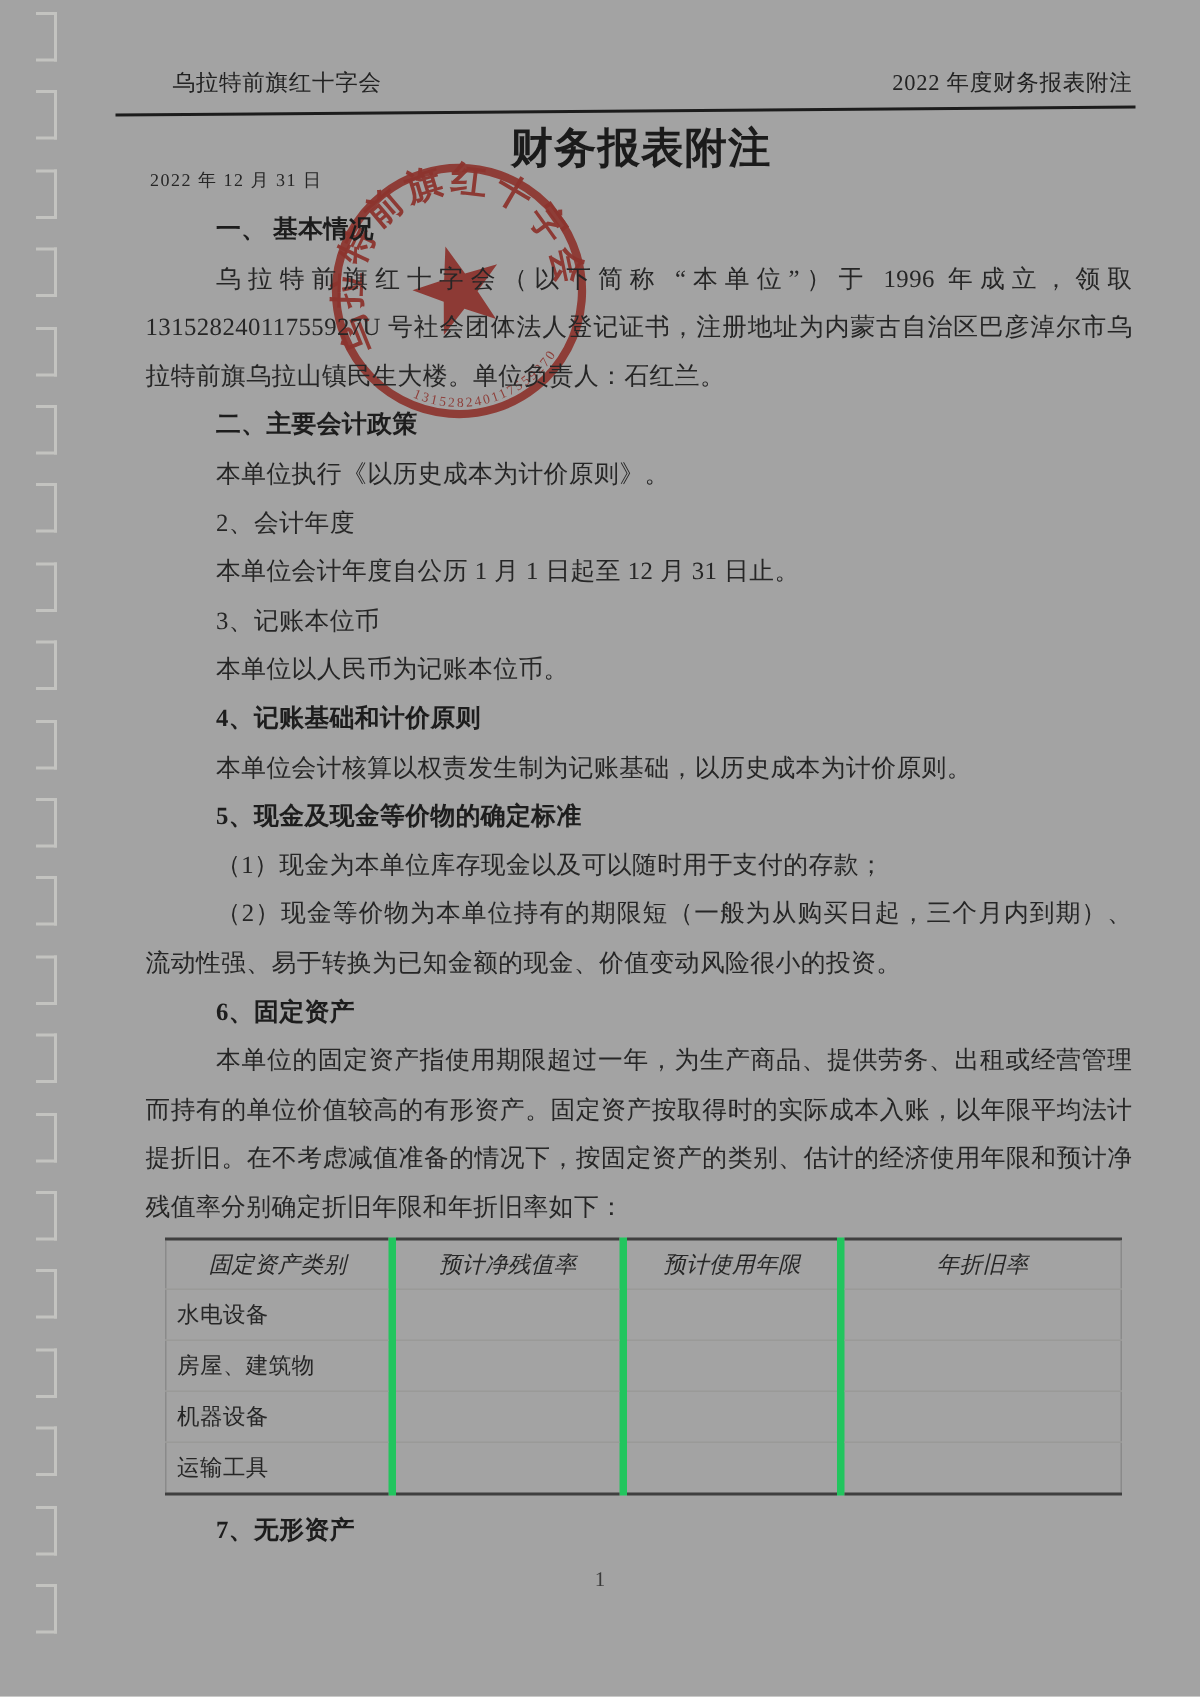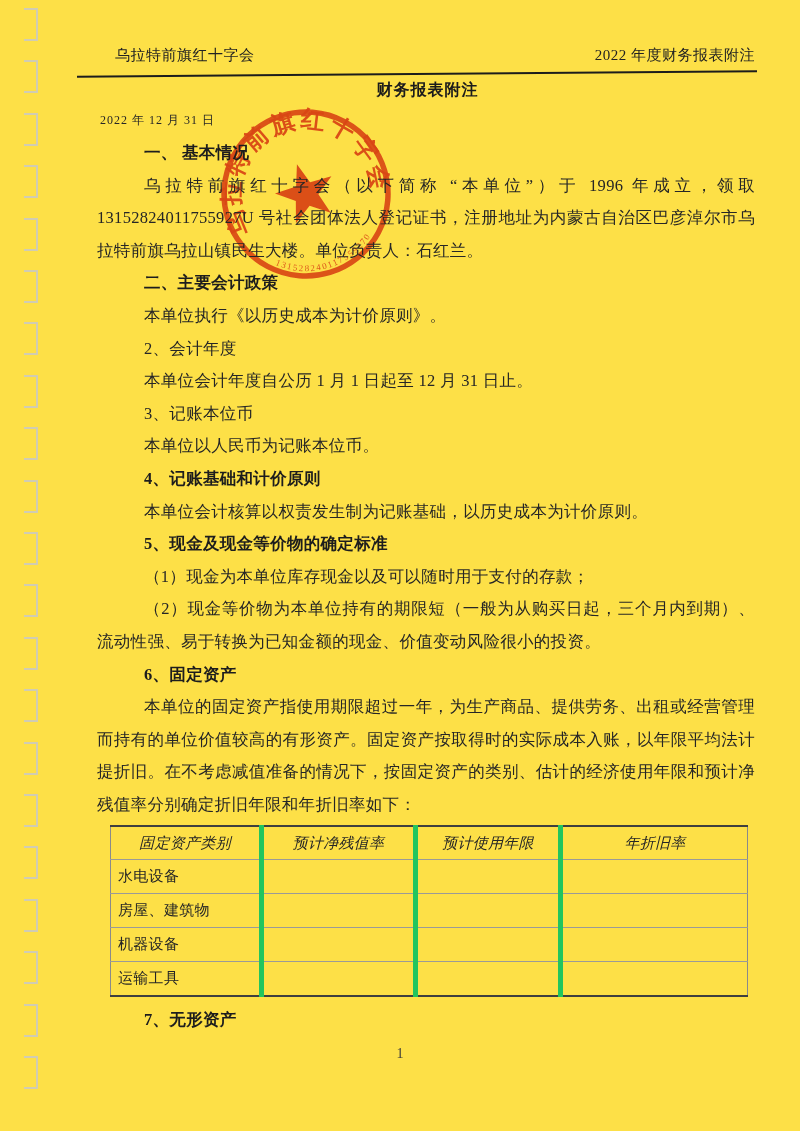--- a/index.html
+++ b/index.html
@@ -1,18 +1,18 @@
 <!DOCTYPE html>
 <html><head>
 <meta charset="utf-8">
 <style>
   html,body{margin:0;padding:0;background:#d8d8d6;}
   .page{
     position:relative; width:800px; height:1131px; margin:0 auto;
-    background:#fde047; overflow:hidden;
+    background:#a3a3a3; overflow:hidden;
     font-family:"Liberation Serif","DejaVu Serif",serif;
     color:#262626;
   }
   
   .edge-mark{
     position:absolute; left:24px; width:12px; height:29px;
     border:2px solid #c9c9c6; border-left:none;
     opacity:.85;
   }
   
@@ -20,21 +20,21 @@
     position:absolute; top:46px; left:115px; right:45px;
     display:flex; justify-content:space-between;
     font-size:15px; letter-spacing:.5px; color:#222;
   }
   .hdr-rule{
     position:absolute; top:73px; left:77px; width:680px; height:2px;
     background:#1c1c1c; transform:rotate(-.45deg);
   }
   .doc-title{
     position:absolute; top:80px; left:100px; width:655px;
-    text-align:center; font-size:16px; font-weight:bold;
+    text-align:center; font-size:28px; font-weight:bold;
     letter-spacing:1px; color:#1b1b1b;
   }
   .doc-date{
     position:absolute; top:112px; left:100px; width:655px;
     text-align:left; font-size:12px; letter-spacing:1px;
   }
   
   .body{
     position:absolute; top:137px; left:97px; width:658px;
     font-size:16.5px; line-height:32.6px; letter-spacing:.3px;

